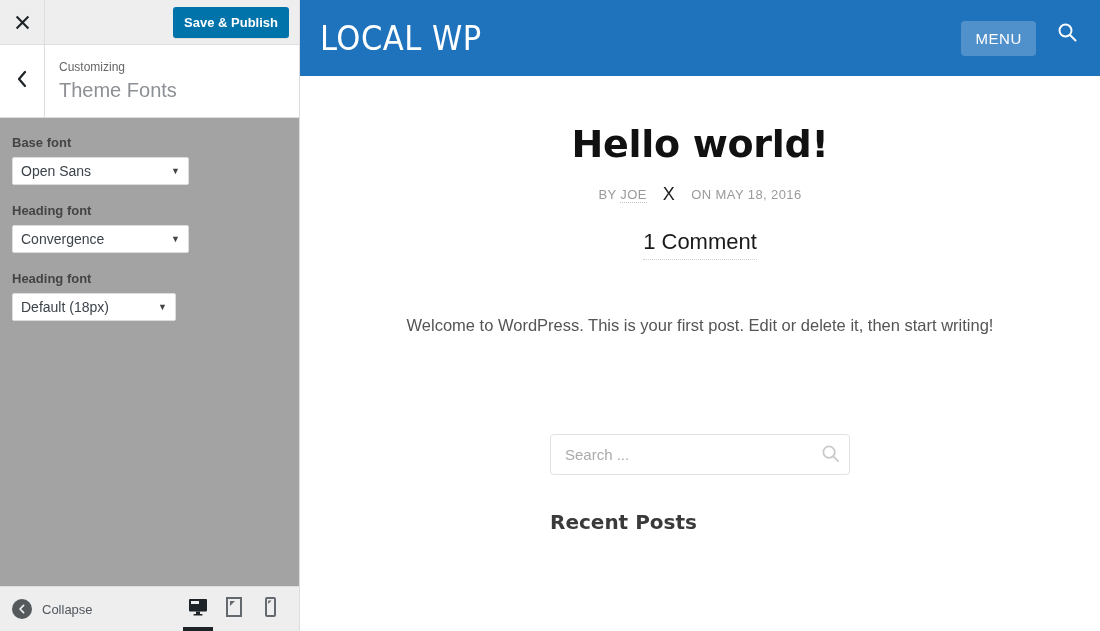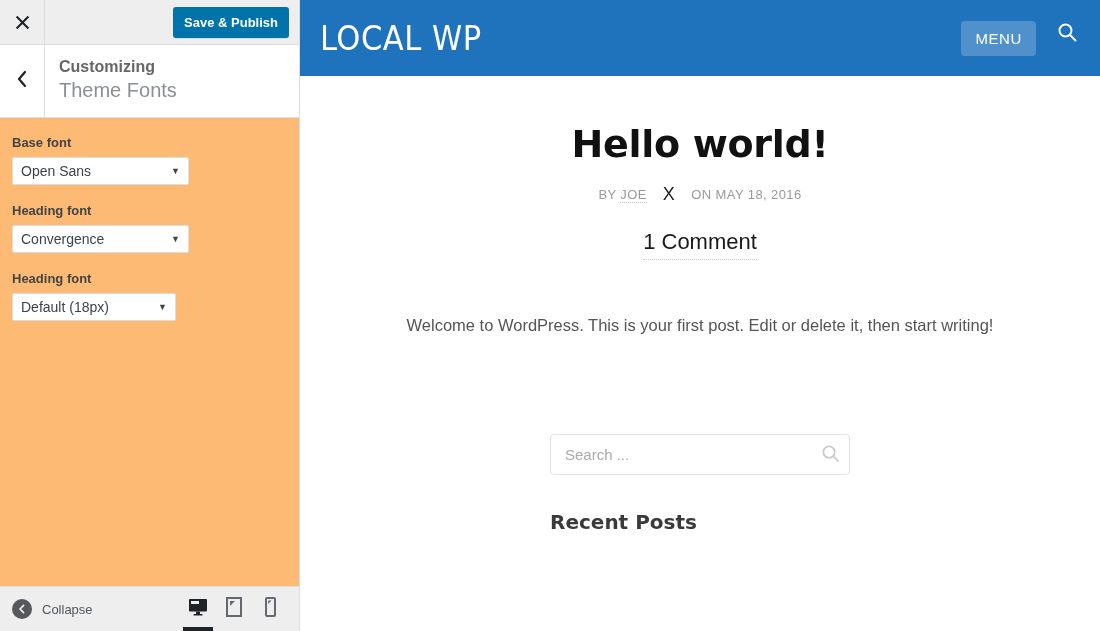--- a/index.html
+++ b/index.html
@@ -9,21 +9,21 @@
     width: 1100px; height: 631px;
     overflow: hidden;
     font-family: "Liberation Sans", sans-serif;
     background: #fff;
   }
   #app { position: relative; width: 1100px; height: 631px; display: flex; }
 
   
   .sidebar {
     width: 300px; height: 631px;
-    background: #fdba74;
+    background: #a3a3a3;
     border-right: 1px solid #ddd;
     position: relative;
     flex: 0 0 300px;
   }
   .sb-topbar {
     height: 45px;
     background: #eeeeee;
     border-bottom: 1px solid #ddd;
     display: flex; align-items: center;
     position: relative;
@@ -61,24 +61,23 @@
   }
   .back-btn {
     width: 45px; height: 72px;
     display: flex; align-items: center; justify-content: center;
     border-right: 1px solid #ddd;
     cursor: pointer;
     flex: 0 0 45px;
   }
   .sb-titles { padding-left: 14px; }
   .sb-kicker {
-    font-size: 16px;
+    font-size: 12px;
     color: #666;
     line-height: 16px;
-    font-weight: bold;
   }
   .sb-title {
     font-size: 20px;
     color: #8c8f94;
     font-weight: normal;
     line-height: 26px;
     margin-top: 2px;
   }
 
   .sb-body { padding: 17px 12px 0 12px; }

